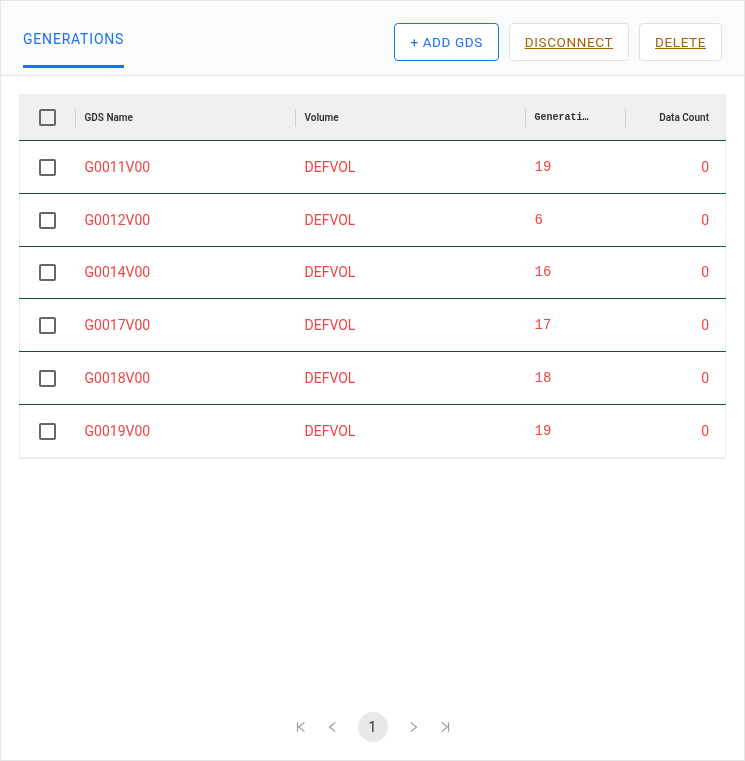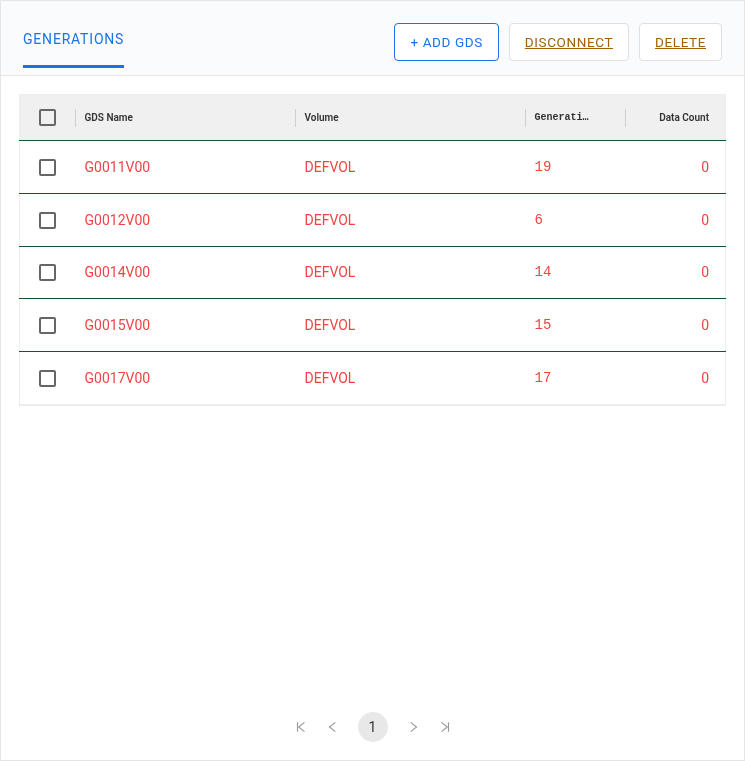--- a/index.html
+++ b/index.html
@@ -159,35 +159,42 @@
             <td class="col-check"><span class="chk"></span></td>
             <td class="col-name">G0012V00</td>
             <td class="col-vol">DEFVOL</td>
             <td class="col-gen">6</td>
             <td class="col-count">0</td>
           </tr>
           <tr>
             <td class="col-check"><span class="chk"></span></td>
             <td class="col-name">G0014V00</td>
             <td class="col-vol">DEFVOL</td>
-            <td class="col-gen">14</td>
-            <td class="col-count">0</td>
-          </tr>
-          <tr>
-            <td class="col-check"><span class="chk"></span></td>
-            <td class="col-name">G0015V00</td>
-            <td class="col-vol">DEFVOL</td>
-            <td class="col-gen">15</td>
+            <td class="col-gen">16</td>
             <td class="col-count">0</td>
           </tr>
           <tr>
             <td class="col-check"><span class="chk"></span></td>
             <td class="col-name">G0017V00</td>
             <td class="col-vol">DEFVOL</td>
             <td class="col-gen">17</td>
+            <td class="col-count">0</td>
+          </tr>
+          <tr>
+            <td class="col-check"><span class="chk"></span></td>
+            <td class="col-name">G0018V00</td>
+            <td class="col-vol">DEFVOL</td>
+            <td class="col-gen">18</td>
+            <td class="col-count">0</td>
+          </tr>
+          <tr>
+            <td class="col-check"><span class="chk"></span></td>
+            <td class="col-name">G0019V00</td>
+            <td class="col-vol">DEFVOL</td>
+            <td class="col-gen">19</td>
             <td class="col-count">0</td>
           </tr>
         </tbody>
     </table>
     <div class="table-pad"></div>
   </div>
 
   <div class="pager">
     <span class="picon">
       <svg width="14" height="14" viewBox="0 0 24 24">

